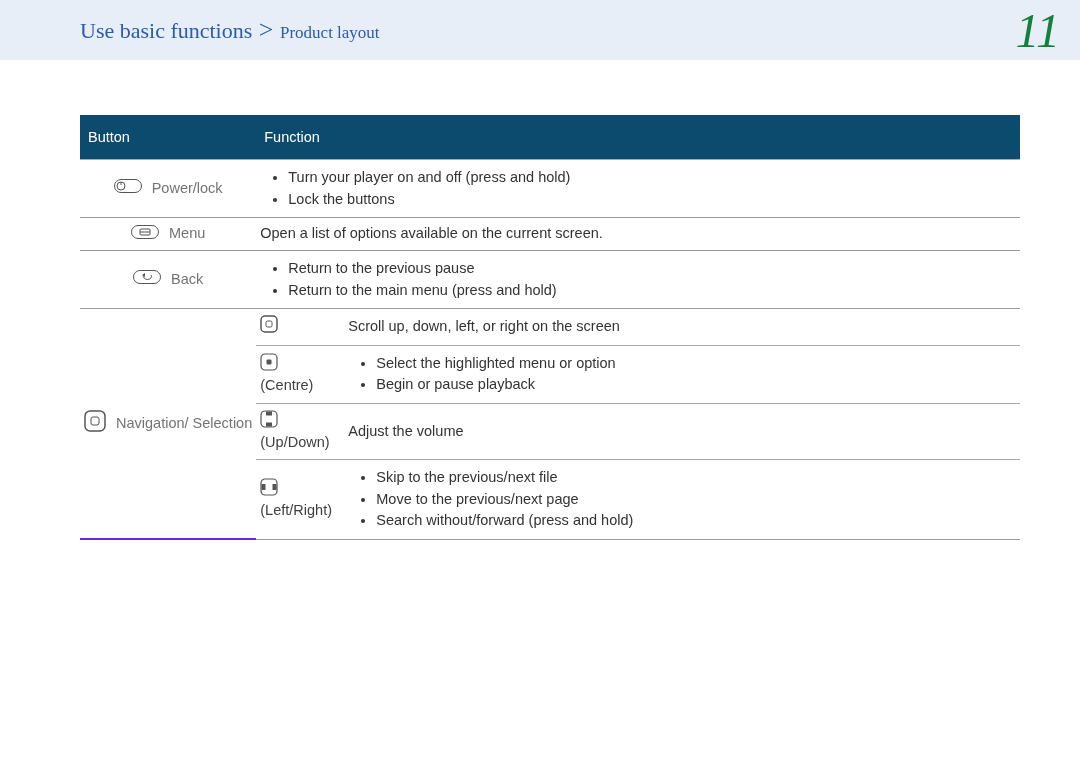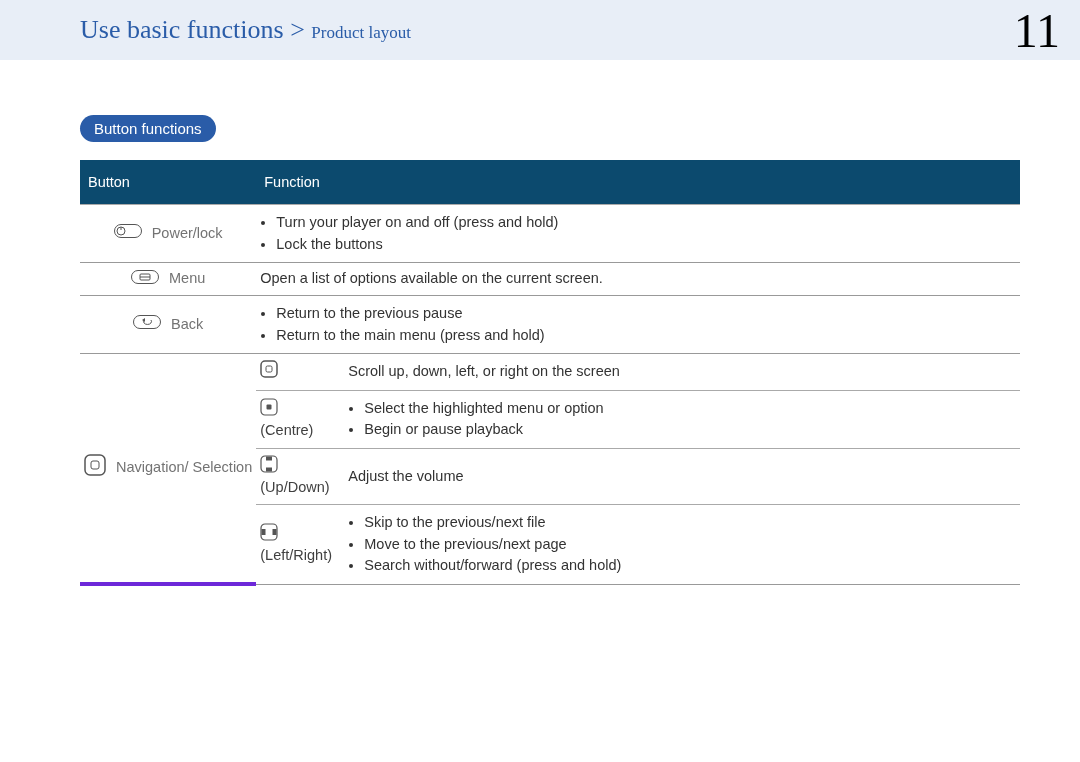--- a/index.html
+++ b/index.html
@@ -18,28 +18,29 @@
     align-items: center;
     justify-content: space-between;
     padding: 0 20px 0 80px;
   }
   .header-title {
     color: #2a5ca8;
     font-family: Georgia, 'Times New Roman', serif;
     font-size: 26px;
   }
   .header-title .main {
-    font-size: 26px;
+    font-size: 22px;
   }
   .header-title .sub {
     font-size: 17px;
   }
   .page-number {
-    color: #000000;
+    color: #15803d;
     font-family: Georgia, 'Times New Roman', serif;
+    font-style: italic;
     font-size: 48px;
     font-weight: 300;
   }
   .content {
     display: flex;
     padding: 55px 60px 0 80px;
     gap: 60px;
   }
   .col {
     flex: 1;
@@ -99,21 +100,21 @@
   .sub-label {
     color: #404040;
     white-space: nowrap;
     width: 80px;
   }
   ul.bullets {
     margin: 0;
     padding-left: 16px;
   }
   ul.bullets li {
-    margin: 2px 0;
+    margin: 2px 12px;
   }
   .para {
     color: #333;
     font-size: 15px;
     line-height: 1.4;
     margin: 0 0 4px 0;
   }
 </style>
 </head>
 <body>
@@ -121,21 +122,20 @@
 <div class="header">
   <div class="header-title">
     <span class="main">Use basic functions</span><span> &gt; </span><span class="sub">Product layout</span>
   </div>
   <div class="page-number">11</div>
 </div>
 
 <div class="content">
 
   <div class="col">
-    <div class="pill">Button functions</div>
 
     <table>
       <thead>
         <tr>
           <th class="button-col">Button</th>
           <th>Function</th>
         </tr>
       </thead>
       <tbody>
 
@@ -185,21 +185,21 @@
           </td>
           <td>
             <ul class="bullets">
               <li>Return to the previous pause</li>
               <li>Return to the main menu (press and hold)</li>
             </ul>
           </td>
         </tr>
 
         <tr>
-          <td class="bcell" style="border-bottom:4px solid #6d28d9;">
+          <td class="bcell" style="border-bottom:2px solid #6d28d9;">
             <span class="btn-icon">
               <svg width="22" height="22" viewBox="0 0 22 22">
                 <rect x="1" y="1" width="20" height="20" rx="5" fill="none" stroke="#555" stroke-width="1.5"></rect>
                 <rect x="7" y="7" width="8" height="8" rx="2" fill="none" stroke="#555"></rect>
               </svg>
             </span>
             <span>Navigation/ Selection</span>
           </td>
           <td style="padding:0;">
             <table class="sub-table">

